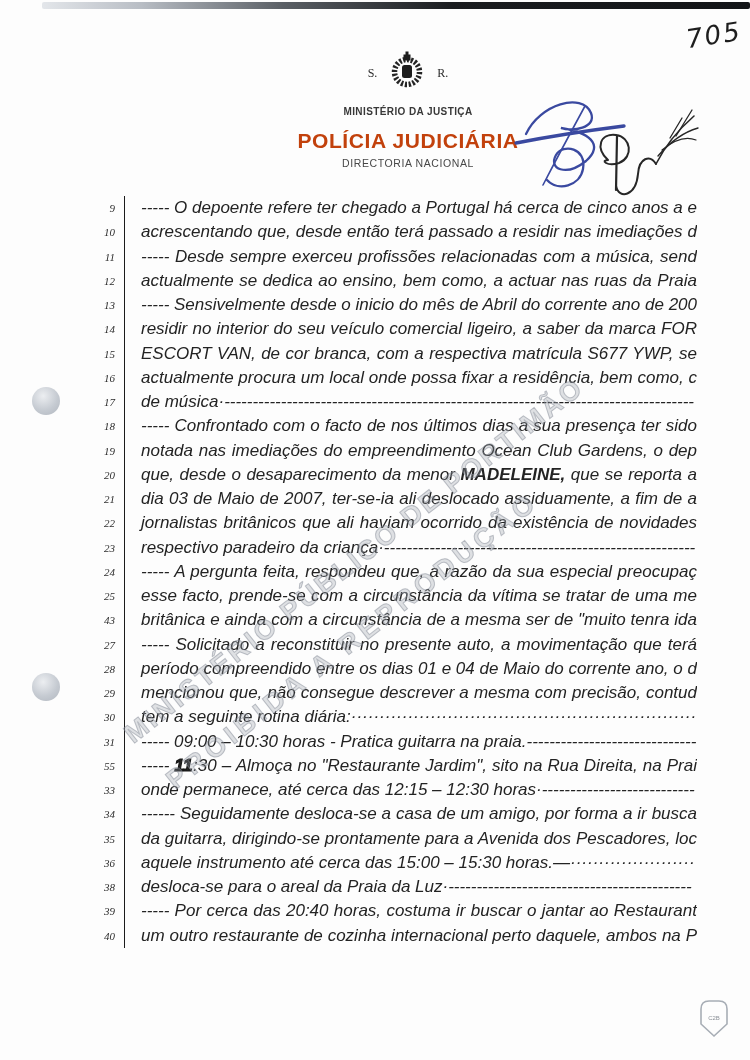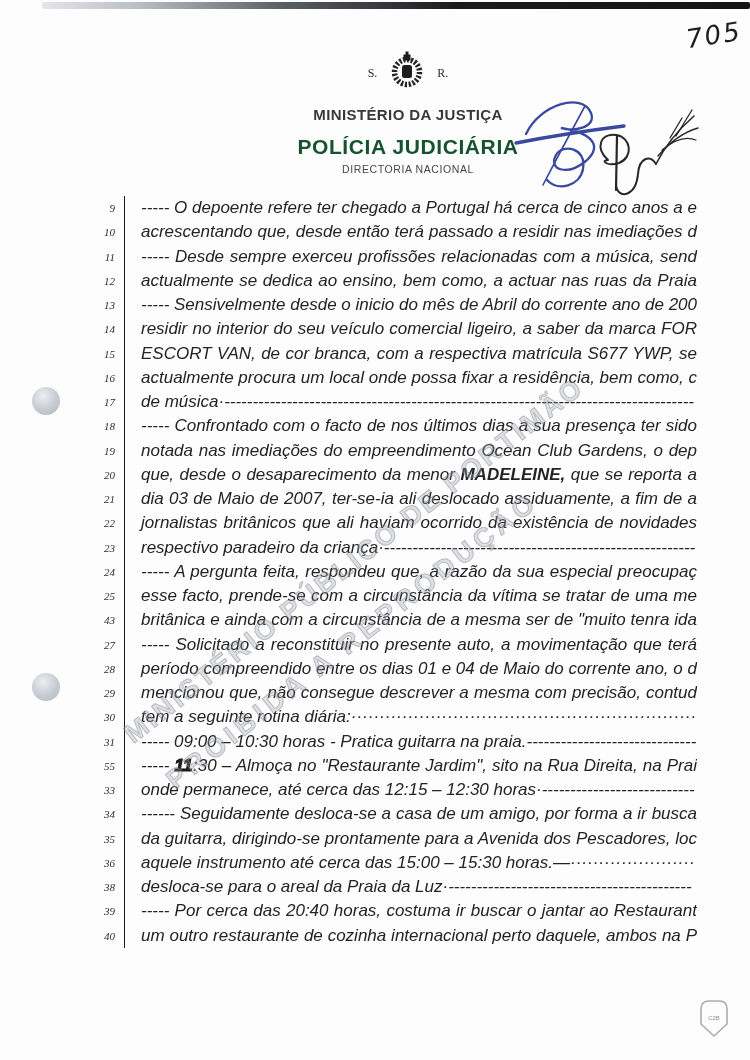--- a/index.html
+++ b/index.html
@@ -17,22 +17,22 @@
   
   #pagenum{
     position:absolute;left:686px;top:20px;
     font:italic 26px "DejaVu Sans",sans-serif;color:#1e1e1e;
     transform:rotate(-9deg);letter-spacing:2px;
   }
   
   #header{position:absolute;left:268px;top:52px;width:280px;text-align:center;}
   #crestrow{display:flex;justify-content:center;align-items:center;gap:12px;height:42px;}
   .sr{font:12px "Liberation Serif",serif;color:#2c2c2c;}
-  #ministry{margin-top:12px;font-size:15px;font-weight:bold;letter-spacing:.4px;color:#383838;}
-  #pjtitle{margin-top:12px;font-size:21px;font-weight:bold;letter-spacing:.6px;color:#14532d;}
+  #ministry{margin-top:12px;font-size:10px;font-weight:bold;letter-spacing:.4px;color:#383838;}
+  #pjtitle{margin-top:12px;font-size:21px;font-weight:bold;letter-spacing:.6px;color:#c2410c;}
   #dnsub{margin-top:4px;font-size:10.5px;letter-spacing:.6px;color:#474747;}
   
   #sigs{position:absolute;left:512px;top:86px;}
   
   .hole{
     position:absolute;left:32px;width:28px;height:28px;border-radius:50%;
     background:radial-gradient(circle at 40% 32%,#eceef1 0%,#c6cbd2 55%,#b0b6be 100%);
   }
   #hole1{top:387px;} #hole2{top:673px;}
   

